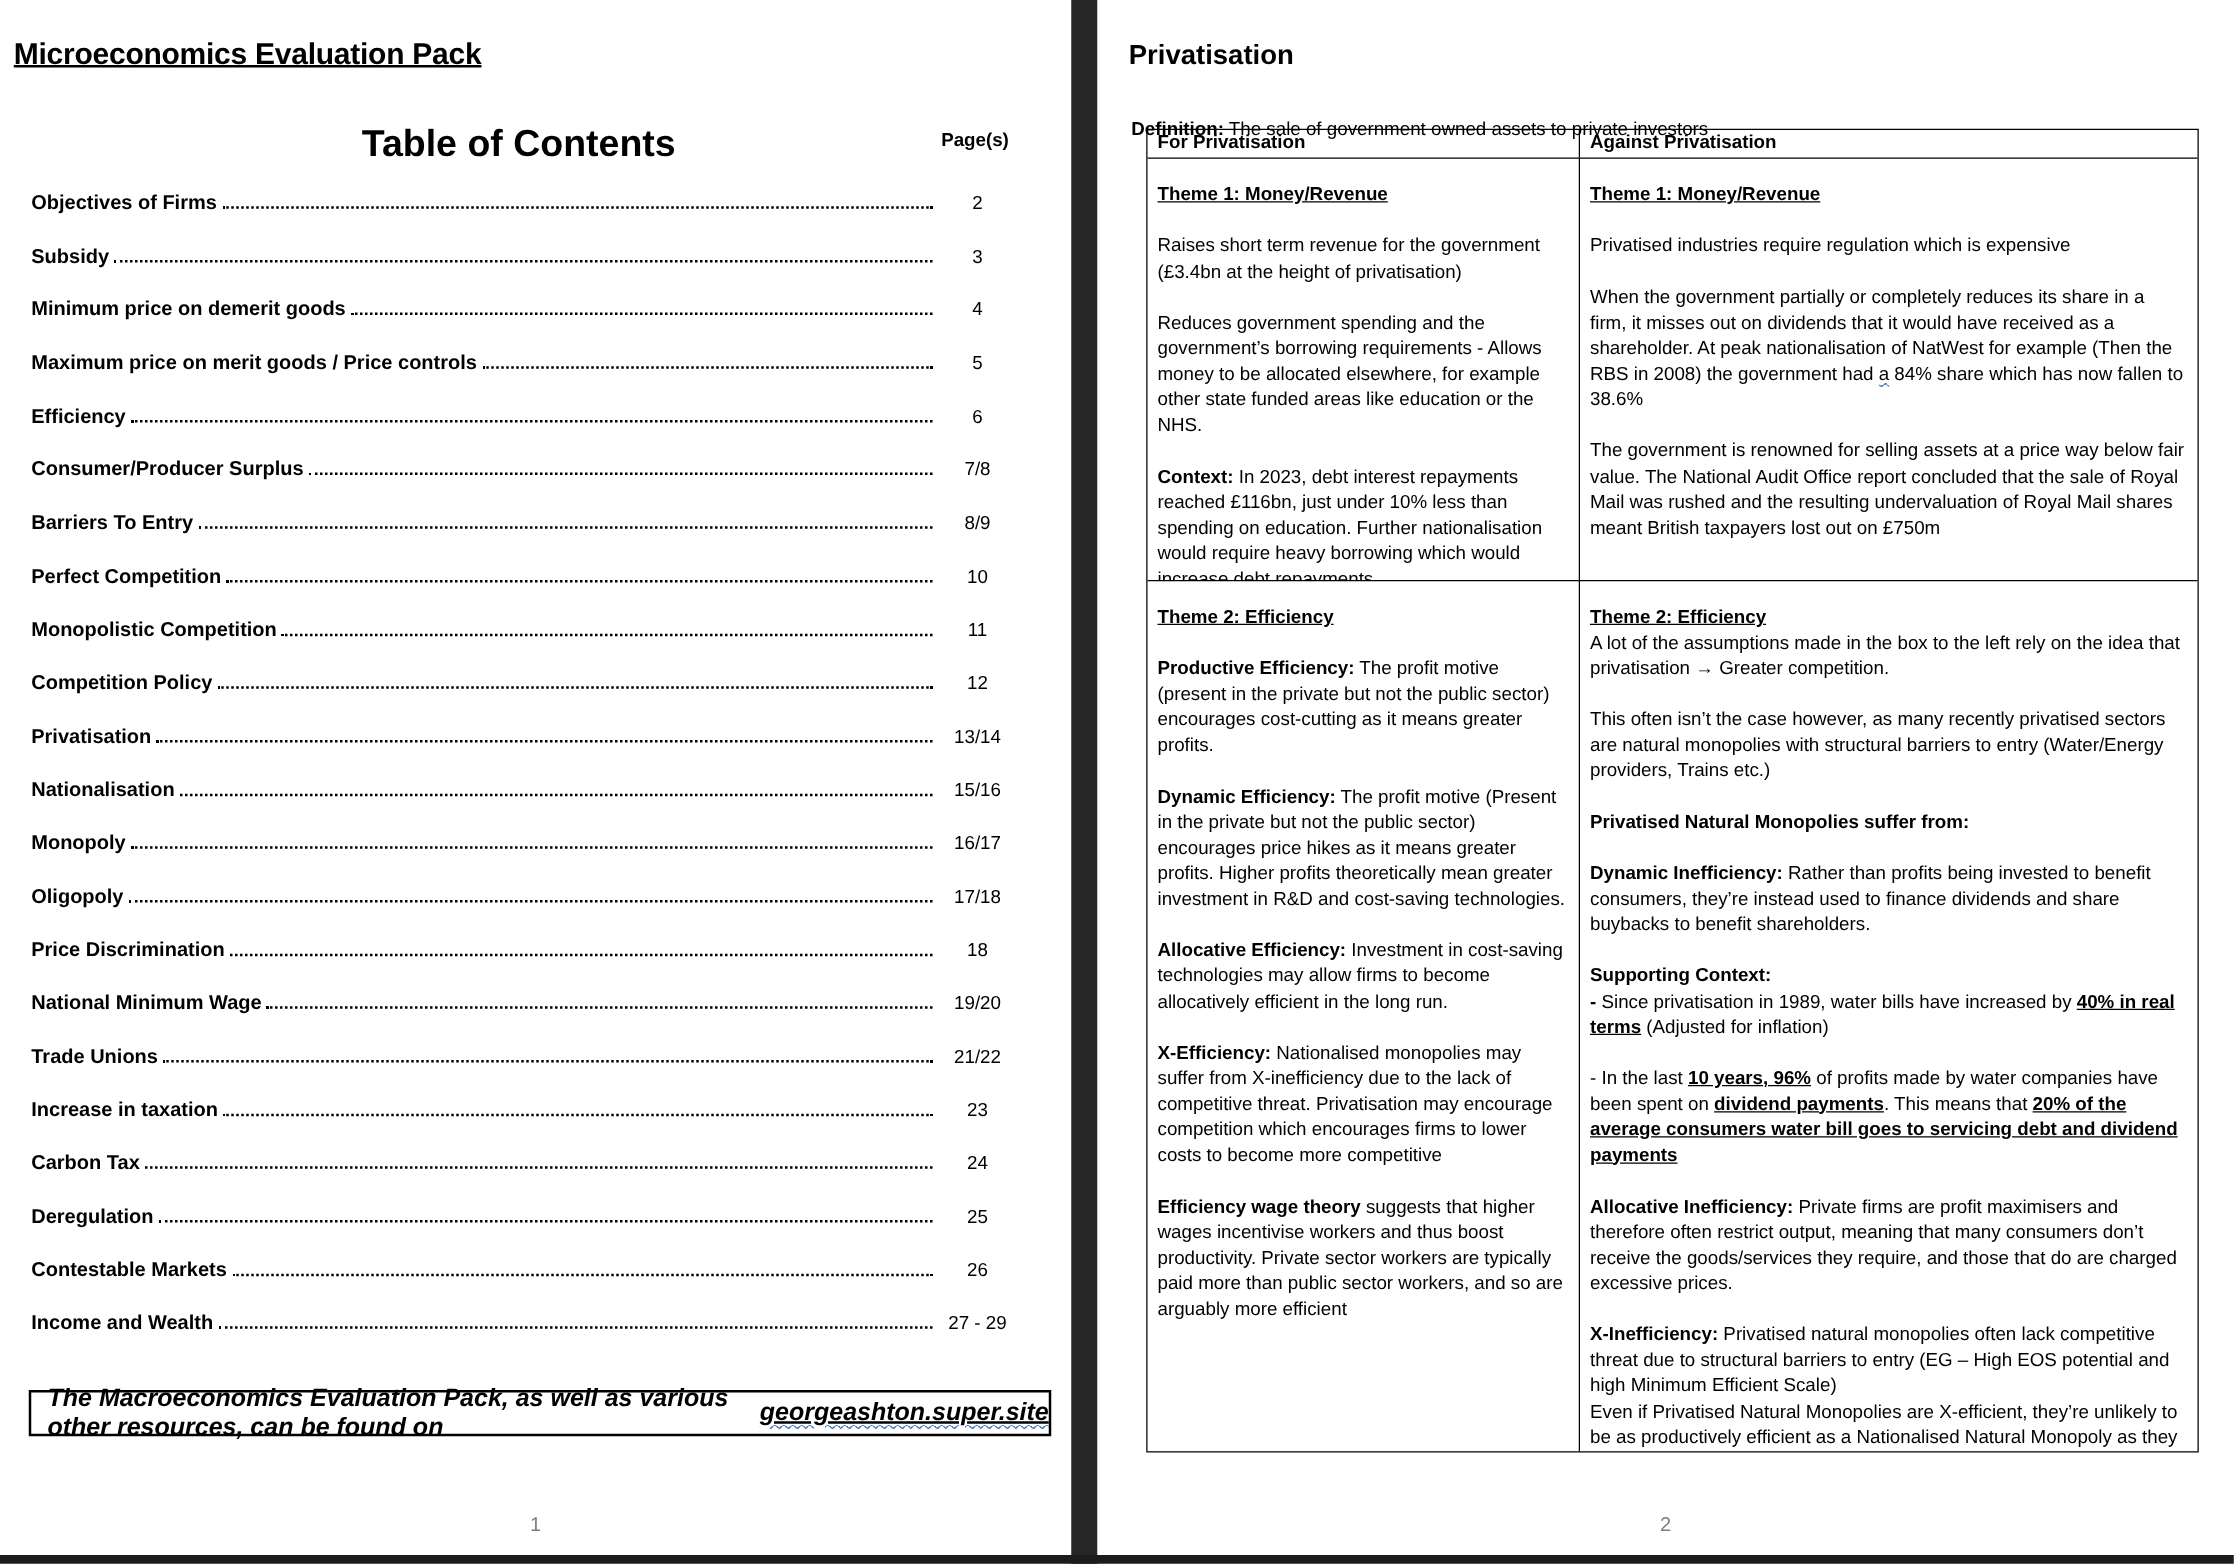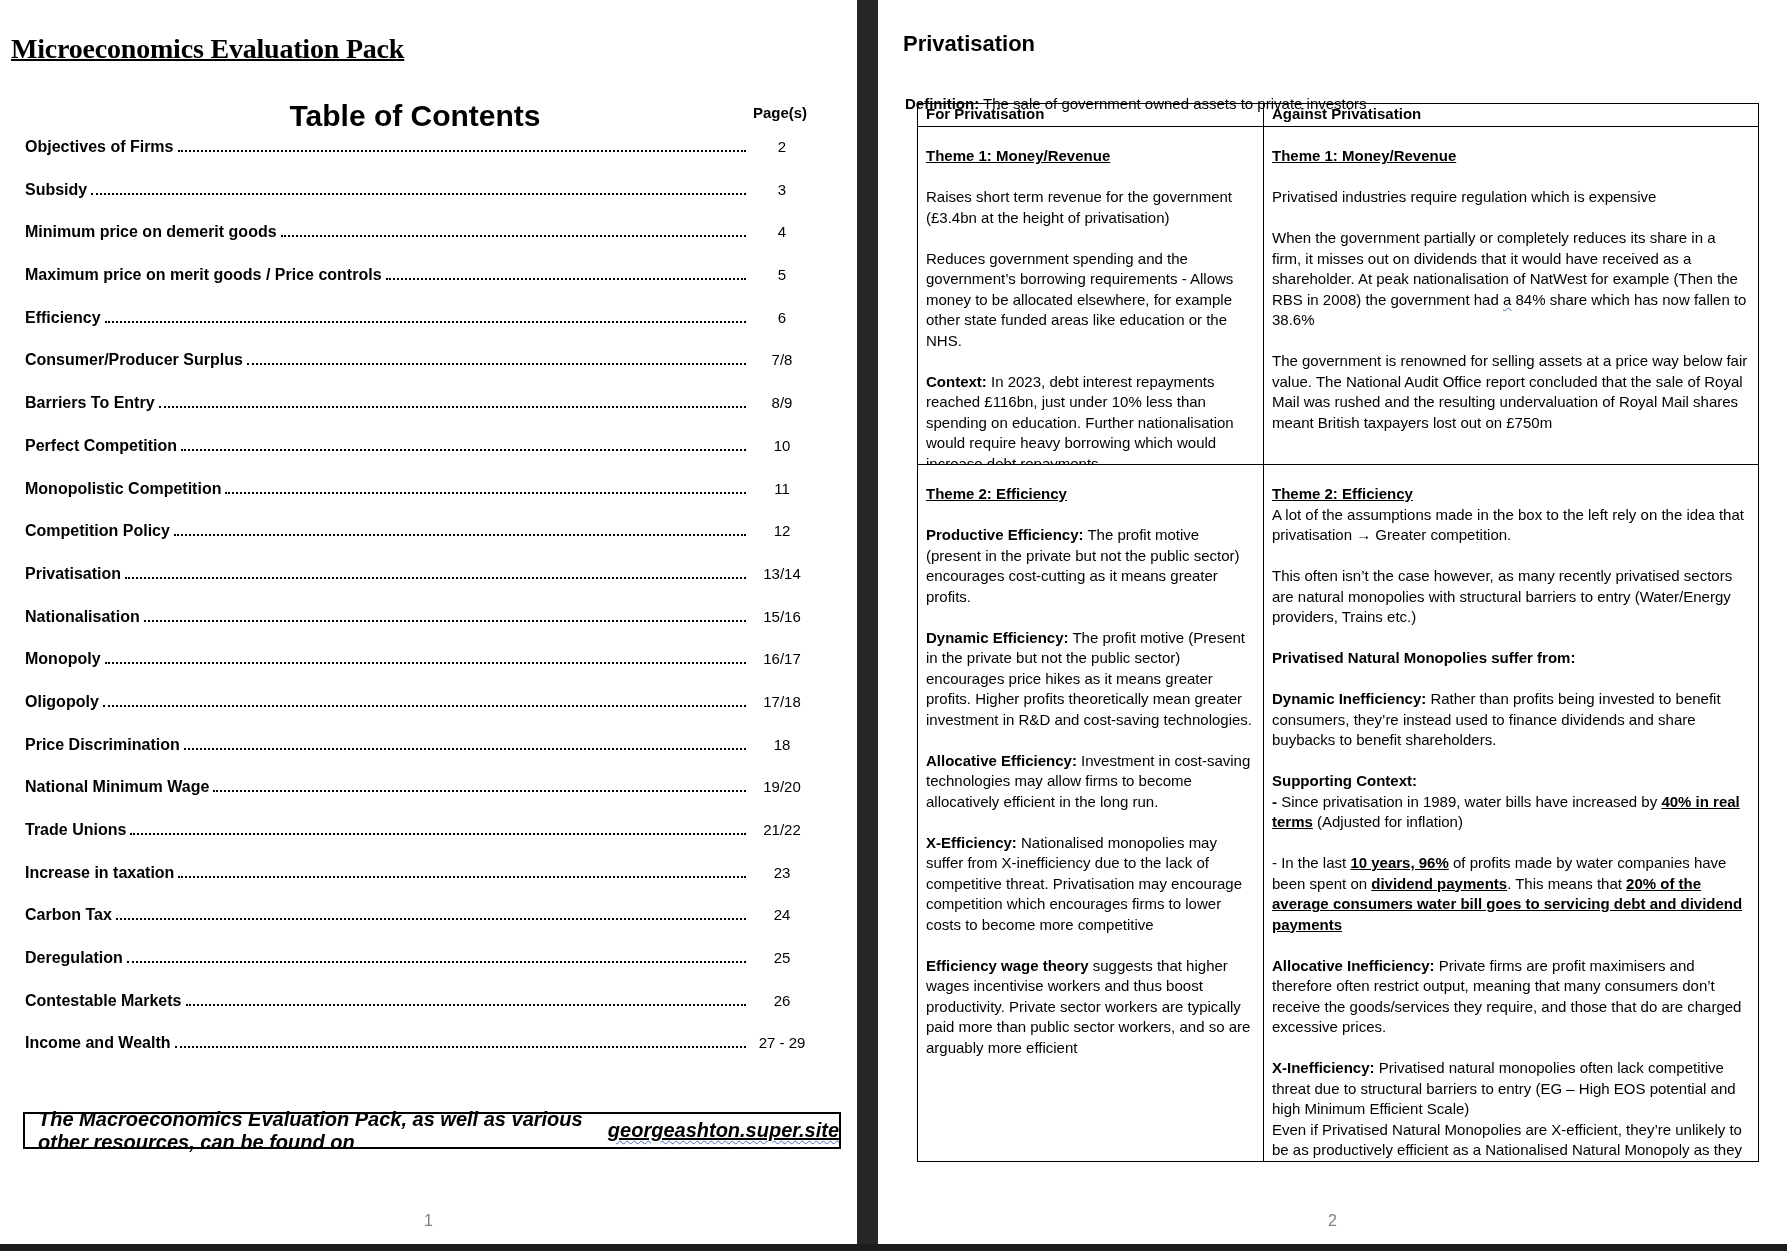--- a/index.html
+++ b/index.html
@@ -7,27 +7,27 @@
     width:1787px;height:1251px;position:relative;background:#ffffff;
     font-family:"Liberation Sans",sans-serif;color:#000;overflow:hidden;
   }
   .page{position:absolute;top:0;background:#fff;}
   .page-left{left:0;width:857px;height:1244px;}
   .page-right{left:878px;width:909px;height:1244px;}
   .v-divider{position:absolute;left:857px;top:0;width:21px;height:1251px;background:#262626;}
   .bottom-bar{position:absolute;left:0;top:1244px;width:1787px;height:7px;background:#1c1c1c;}
 
   
-  .doc-title{position:absolute;left:11px;top:14px;font-size:28px;font-weight:bold;
-    text-decoration:underline;text-decoration-thickness:2px;letter-spacing:-0.2px;font-family:Liberation Serif, serif;}
+  .doc-title{position:absolute;left:11px;top:14px;font-size:24px;font-weight:bold;
+    text-decoration:underline;text-decoration-thickness:2px;letter-spacing:-0.2px;}
   .toc-title{position:absolute;left:0;top:74px;width:830px;text-align:center;
     font-size:30px;font-weight:bold;}
   .pages-header{position:absolute;left:744px;top:104px;width:72px;text-align:center;
     font-size:15px;font-weight:bold;}
-  .toc{position:absolute;left:25px;top:138px;width:791px;}
+  .toc{position:absolute;left:25px;top:154px;width:791px;}
   .toc-row{display:flex;align-items:baseline;height:22px;margin-bottom:20.7px;}
   .toc-label{font-weight:bold;font-size:16px;white-space:nowrap;}
   .toc-leader{flex:1;border-bottom:2px dotted #000;margin:0 2px 5px 4px;}
   .toc-page{width:68px;text-align:center;font-size:15px;}
   .note-box{position:absolute;left:23px;top:1112px;width:801px;height:33px;border:2px solid #000;
     display:flex;align-items:center;padding-left:13px;font-size:20px;font-style:italic;font-weight:bold;}
   .note-link{text-decoration:underline;}
   .squiggle{text-decoration:underline;text-decoration-style:wavy;text-decoration-color:#4472c4;
     text-decoration-thickness:1px;text-underline-offset:3px;}
   .page-footer{position:absolute;top:1212px;left:0;width:100%;text-align:center;

